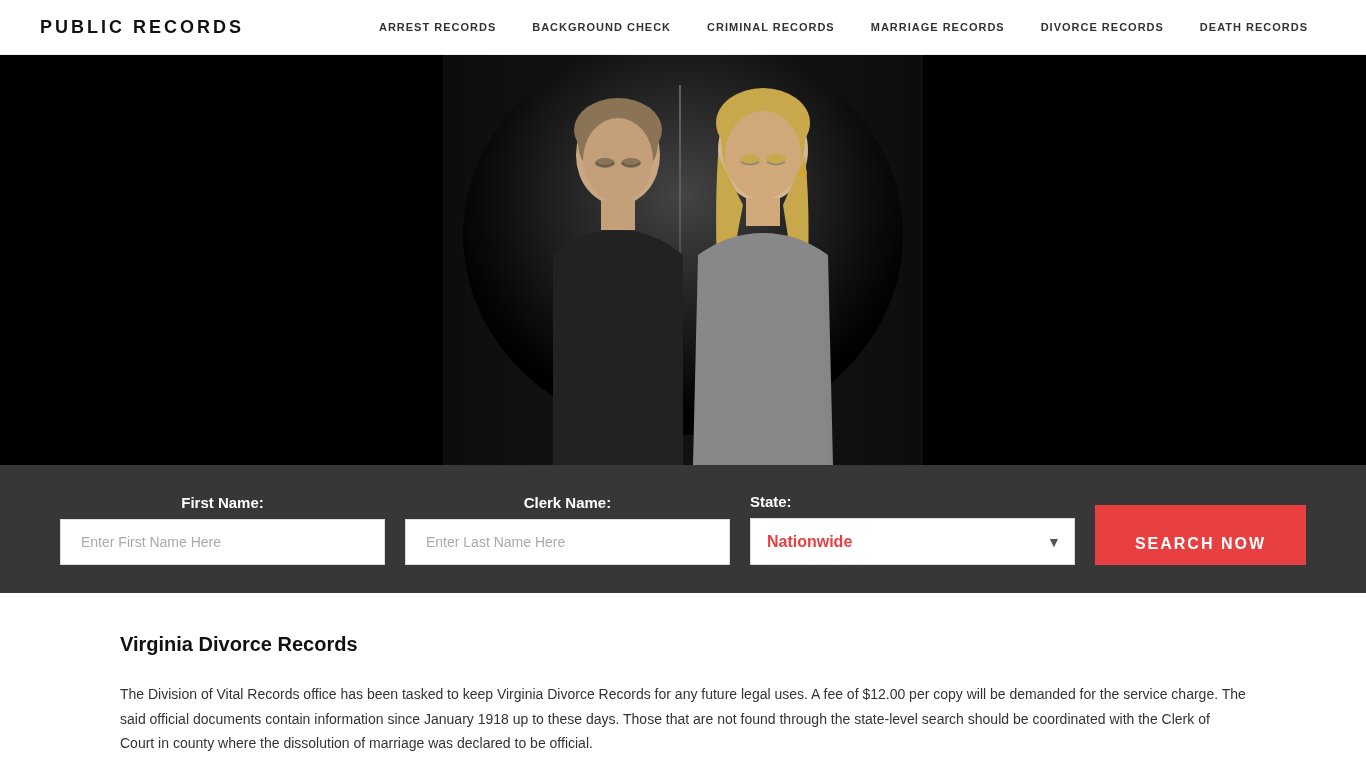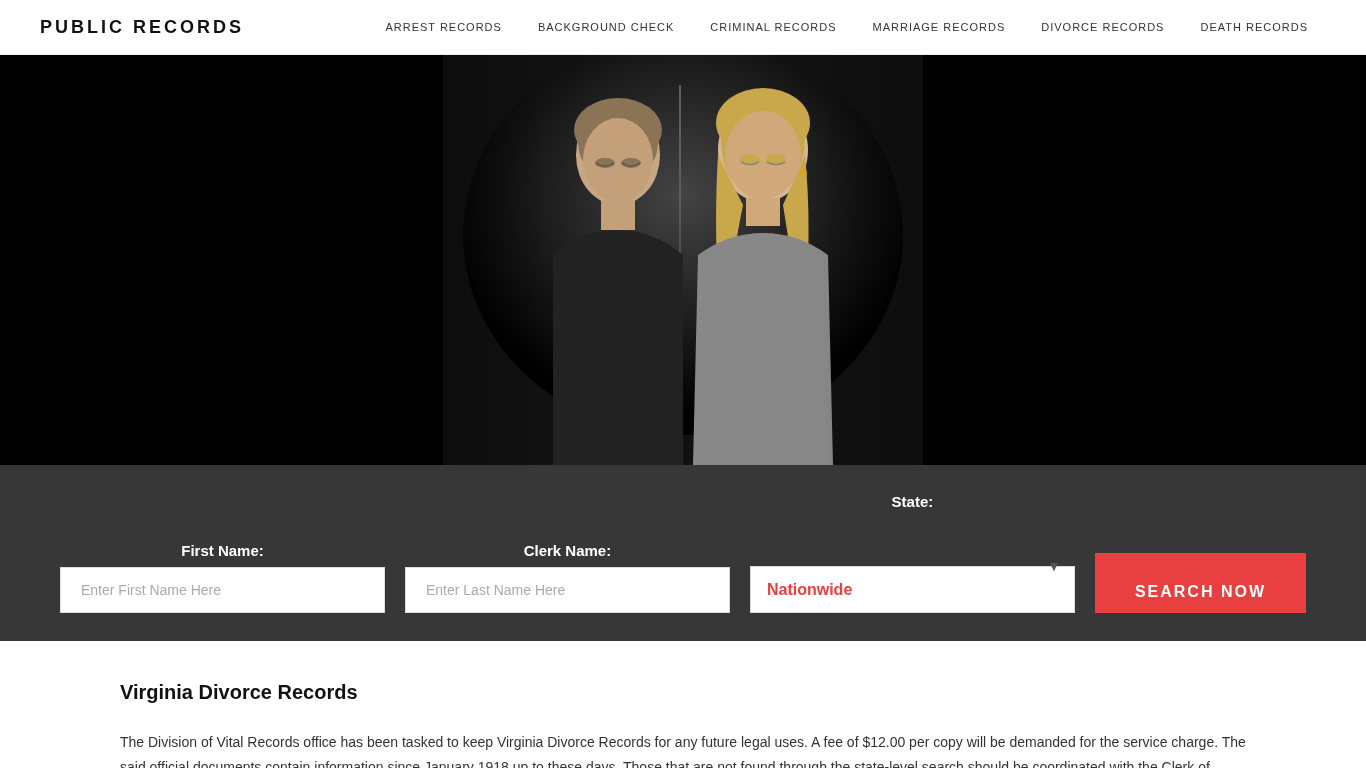--- a/index.html
+++ b/index.html
@@ -34,21 +34,21 @@
       text-transform: uppercase;
     }
 
     nav {
       display: flex;
       gap: 0;
     }
 
     .nav-link {
       font-size: 11px;
-      font-weight: 400;
+      font-weight: 700;
       letter-spacing: 1px;
       color: #333;
       text-transform: uppercase;
       text-decoration: none;
       padding: 0 18px;
       cursor: pointer;
     }
 
     
     .hero {
@@ -132,40 +132,38 @@
       display: flex;
       flex-direction: column;
       gap: 8px;
       flex: 1;
     }
 
     .state-field label {
       color: #fff;
       font-size: 15px;
       font-weight: 600;
-      text-align: center;
     }
 
     .state-select-wrapper {
       position: relative;
       width: 100%;
     }
 
     .state-select {
       width: 100%;
       padding: 14px 16px;
       font-size: 16px;
       font-weight: 700;
       color: #e84040;
       background: #fff;
       border: 1px solid #ddd;
       appearance: none;
       outline: none;
       cursor: pointer;
-      margin-top: 48px;
     }
 
     .select-arrow {
       position: absolute;
       right: 14px;
       top: 50%;
       transform: translateY(-50%);
       pointer-events: none;
       color: #555;
       font-size: 14px;

